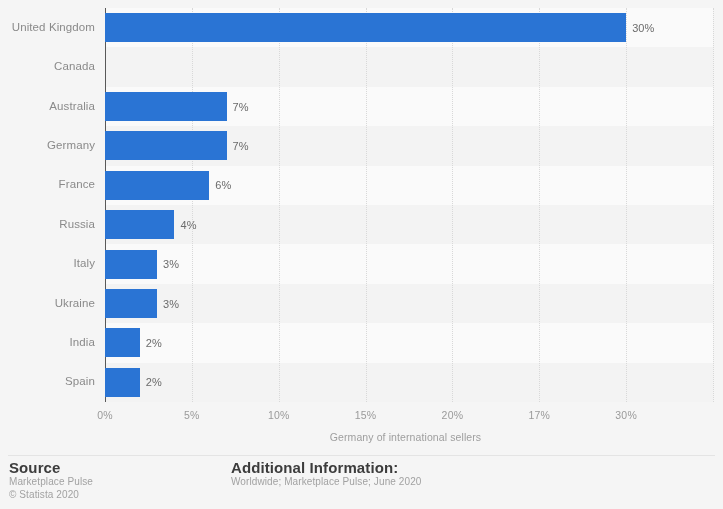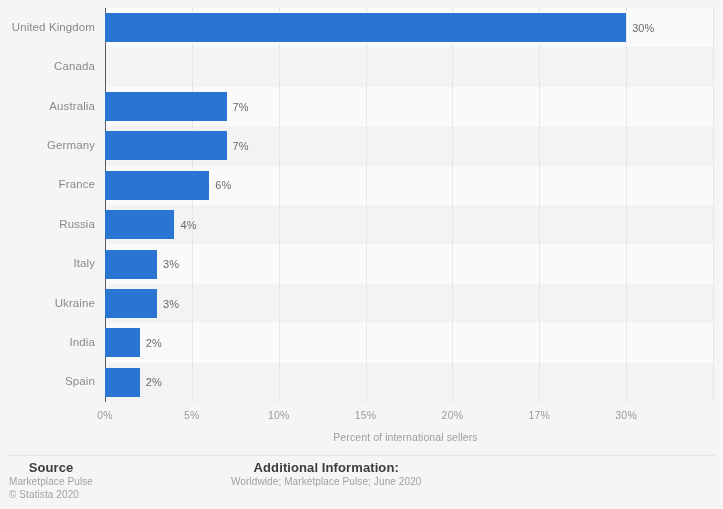--- a/index.html
+++ b/index.html
@@ -132,26 +132,25 @@
     height: 44px;
   }
   .footer-col {
     position: absolute;
     top: 0;
   }
   .footer-col.source  { left: 0; }
   .footer-col.addinfo { left: 222px; }
 
   .footer-head {
-    font-size: 13px;
+    font-size: 15px;
     font-weight: bold;
     color: #3c3c3c;
     line-height: 14px;
     letter-spacing: .1px;
-    text-align: center;
   }
   .footer-line {
     font-size: 10px;
     color: #a2a2a2;
     line-height: 13px;
     letter-spacing: .1px;
   }
 </style>
 </head>
 <body>
@@ -239,21 +238,21 @@
       <div class="xtick" style="left: 191.857px;">5%</div>
       <div class="xtick" style="left: 278.714px;">10%</div>
       <div class="xtick" style="left: 365.571px;">15%</div>
       <div class="xtick" style="left: 452.429px;">20%</div>
       <div class="xtick" style="left: 539.286px;">17%</div>
       <div class="xtick" style="left: 626.143px;">30%</div>
       <div class="xtick" style="left: 713px; margin-left: 36px;">35%</div>
     </div>
 
   <div class="axis-title">
-    <span class="axis-title-inner">Percent of international sellers</span>
+    <span class="axis-title-inner">Germany of international sellers</span>
   </div>
 
   <div class="footer-divider"></div>
   <div class="footer">
     <div class="footer-col source">
       <div class="footer-head">Source</div>
       <div class="footer-line">Marketplace Pulse</div>
       <div class="footer-line">© Statista 2020</div>
     </div>
     <div class="footer-col addinfo">

